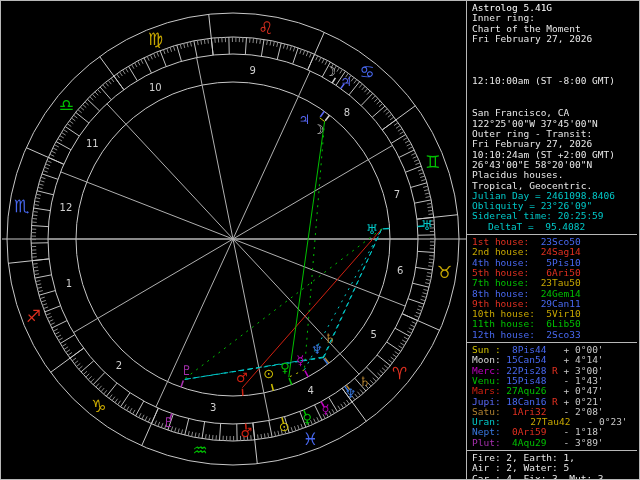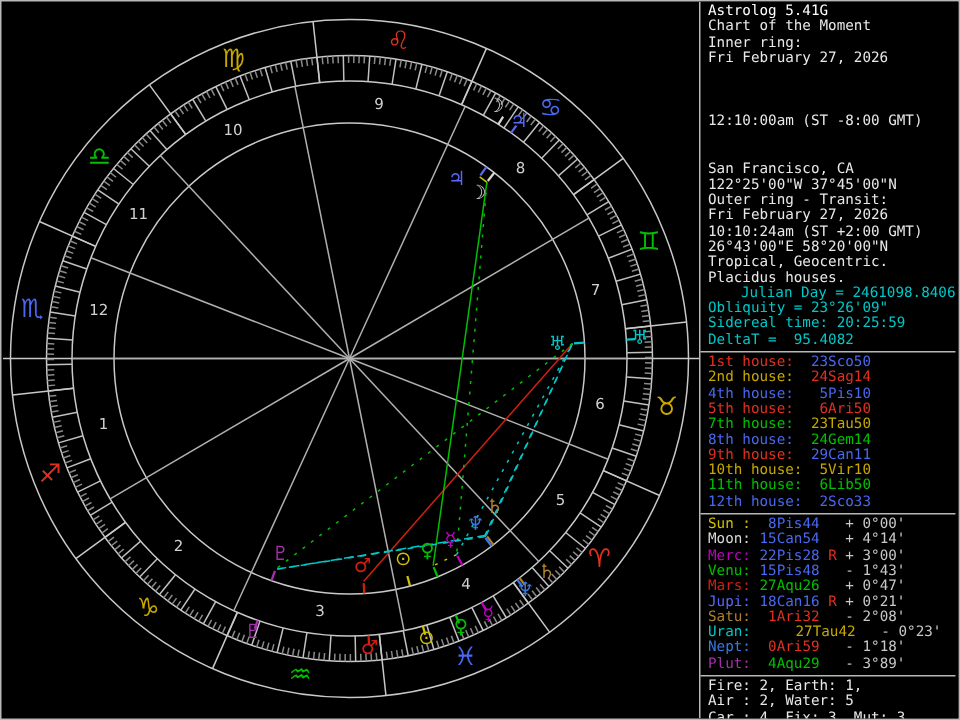--- a/index.html
+++ b/index.html
@@ -478,36 +478,36 @@
       <line x1="416.5737848913028" y1="225.449385238201" x2="422.55996169858827" y2="225.04233827295346" stroke="#00c8c8" stroke-width="1.5"></line>
       <text x="425.55305010223105" y="224.8388147903297" fill="#00c8c8" font-size="13" text-anchor="middle" dominant-baseline="central" font-family="&quot;DejaVu Sans&quot;, sans-serif">♅</text>
       <line x1="343.7736644341803" y1="385.4165795931898" x2="347.3987562536673" y2="390.1976578502662" stroke="#3878e0" stroke-width="1.5"></line>
       <text x="349.2113021634107" y="392.5881969788044" fill="#3878e0" font-size="13" text-anchor="middle" dominant-baseline="central" font-family="&quot;DejaVu Sans&quot;, sans-serif">♆</text>
       <line x1="170.7938930683399" y1="412.5818217176983" x2="168.80883014082661" y2="418.24393485448854" stroke="#a830b0" stroke-width="1.5"></line>
       <text x="167.81629867706997" y="421.0749914228836" fill="#a830b0" font-size="13" text-anchor="middle" dominant-baseline="central" font-family="&quot;DejaVu Sans&quot;, sans-serif">♇</text>
     </svg>
   <div class="panel">
     <div class="line title">Astrolog 5.41G</div>
     <div id="info-lines">
+        <div class="line" style="color: rgb(232, 232, 232);">Inner ring:</div>
         <div class="line" style="color: rgb(232, 232, 232);">Chart of the Moment</div>
-        <div class="line" style="color: rgb(232, 232, 232);">Inner ring:</div>
         <div class="line" style="color: rgb(232, 232, 232);">Fri February 27, 2026</div>
         <div class="line" style="color: rgb(232, 232, 232); margin-top: 32px;">12:10:00am (ST -8:00 GMT)</div>
         <div class="line" style="color: rgb(232, 232, 232); margin-top: 22px;">San Francisco, CA</div>
         <div class="line" style="color: rgb(232, 232, 232);">122°25'00"W 37°45'00"N</div>
         <div class="line" style="color: rgb(232, 232, 232);">Outer ring - Transit:</div>
         <div class="line" style="color: rgb(232, 232, 232);">Fri February 27, 2026</div>
         <div class="line" style="color: rgb(232, 232, 232);">10:10:24am (ST +2:00 GMT)</div>
         <div class="line" style="color: rgb(232, 232, 232);">26°43'00"E 58°20'00"N</div>
+        <div class="line" style="color: rgb(232, 232, 232);">Placidus houses.</div>
         <div class="line" style="color: rgb(232, 232, 232);">Tropical, Geocentric.</div>
-        <div class="line" style="color: rgb(232, 232, 232);">Placidus houses.</div>
-        <div class="line" style="color: rgb(0, 200, 200); text-align: right;">Julian Day = 2461098.8406</div>
+        <div class="line" style="color: rgb(0, 200, 200);">Julian Day = 2461098.8406</div>
         <div class="line" style="color: rgb(0, 200, 200);">Obliquity = 23°26'09"</div>
         <div class="line" style="color: rgb(0, 200, 200);">Sidereal time: 20:25:59</div>
-        <div class="line" style="color: rgb(0, 200, 200);">DeltaT =  95.4082</div>
+        <div class="line" style="color: rgb(0, 200, 200); margin-left: 16px;">DeltaT =  95.4082</div>
       </div>
     <div class="sep"></div>
     <div id="house-list">
         <div class="line"><span style="color: rgb(224, 48, 32);">1st house:  </span><span style="color: rgb(72, 104, 240);">23Sco50</span></div>
         <div class="line"><span style="color: rgb(200, 168, 0);">2nd house:  </span><span style="color: rgb(224, 48, 32);">24Sag14</span></div>
         <div class="line"><span style="color: rgb(72, 104, 240);">4th house:  </span><span style="color: rgb(72, 104, 240);"> 5Pis10</span></div>
         <div class="line"><span style="color: rgb(224, 48, 32);">5th house:  </span><span style="color: rgb(224, 48, 32);"> 6Ari50</span></div>
         <div class="line"><span style="color: rgb(0, 192, 0);">7th house:  </span><span style="color: rgb(200, 168, 0);">23Tau50</span></div>
         <div class="line"><span style="color: rgb(72, 104, 240);">8th house:  </span><span style="color: rgb(0, 192, 0);">24Gem14</span></div>
         <div class="line"><span style="color: rgb(224, 48, 32);">9th house:  </span><span style="color: rgb(72, 104, 240);">29Can11</span></div>

